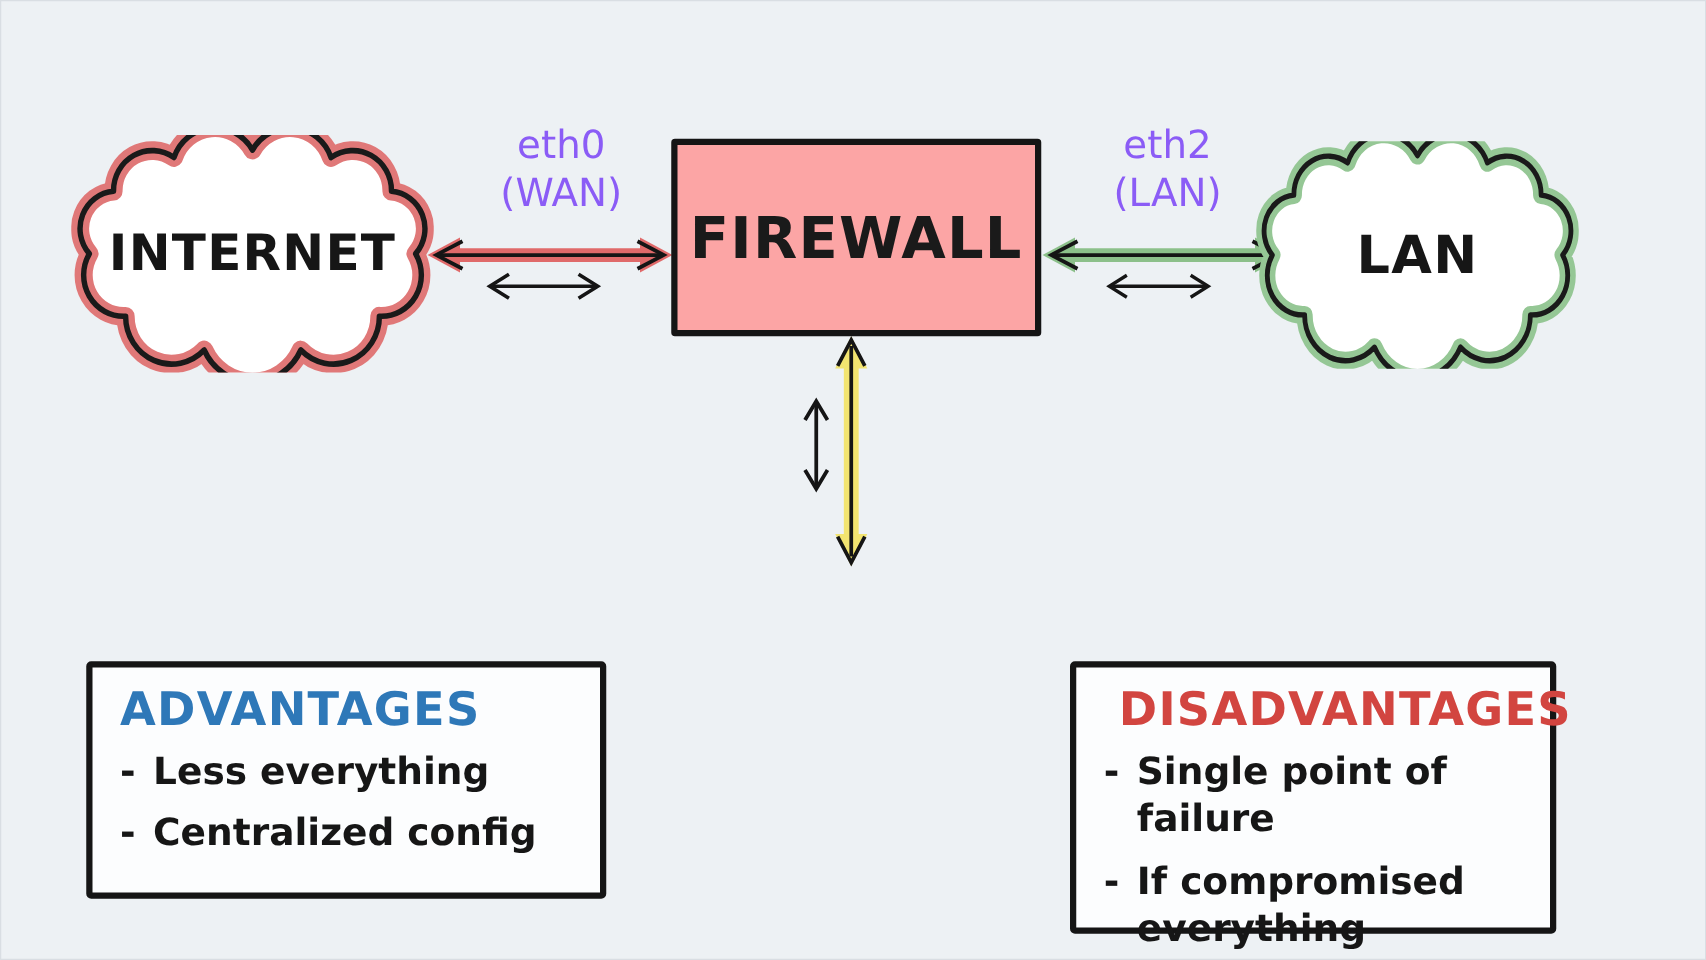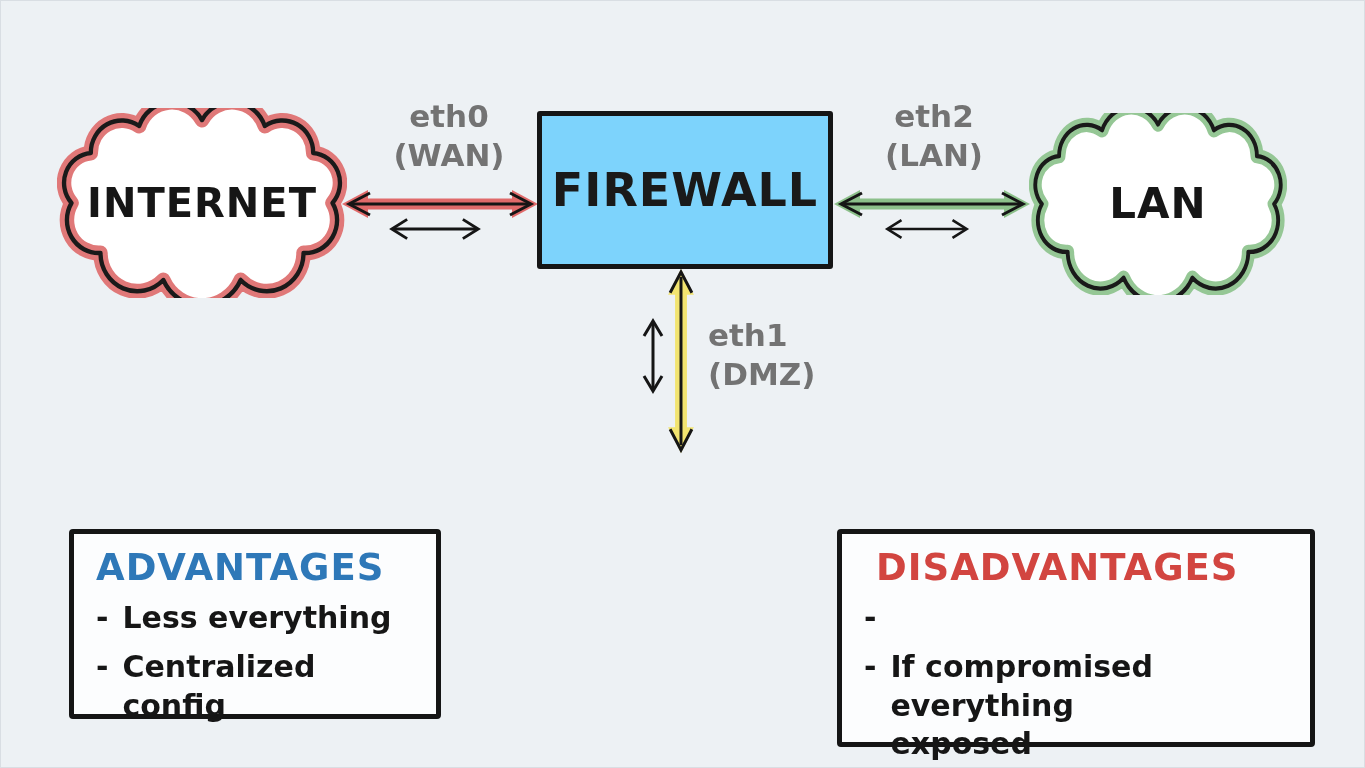--- a/index.html
+++ b/index.html
@@ -17,22 +17,22 @@
     display:flex;align-items:center;justify-content:center;
     font-weight:700;text-align:center;white-space:pre-line;line-height:1.12;
     letter-spacing:1px;color:#161616;
   }
   .node-box{
     position:absolute;display:flex;align-items:center;justify-content:center;
     border:5px solid #151515;border-radius:3px;box-sizing:border-box;
     font-weight:700;letter-spacing:1px;
   }
   .iface-label{
-    position:absolute;font-weight:700;font-size:31px;line-height:1.26;
-    color:#737373;
+    position:absolute;font-weight:400;font-size:31px;line-height:1.26;
+    color:#8b5cf6;
   }
   .iface-label.centered{text-align:center;}
   .iface-label span{display:block;}
   .panel{
     position:absolute;background:#fcfdfe;border:5px solid #151515;
     border-radius:4px;box-sizing:border-box;padding:10px 20px 10px 22px;
   }
   .panel-title{font-weight:700;font-size:37px;letter-spacing:1px;margin:2px 0 10px 0;}
   .panel-item{display:flex;gap:14px;font-size:30px;font-weight:700;line-height:1.28;margin-bottom:11px;color:#161616;}
   .panel-item .dash{flex:0 0 auto;}
@@ -70,21 +70,21 @@
     <polyline points="30,11 9,22 30,33" fill="none" stroke="#151515" stroke-width="3"></polyline>
     <polyline points="170,11 191,22 170,33" fill="none" stroke="#151515" stroke-width="3"></polyline>
   </svg>
 
   <svg class="abs" style="left:386px;top:214px;" width="96" height="28" viewBox="0 0 100 28">
     <line x1="7" y1="14" x2="93" y2="14" stroke="#151515" stroke-width="3"></line>
     <polyline points="21,4 5,14 21,24" fill="none" stroke="#151515" stroke-width="3"></polyline>
     <polyline points="79,4 95,14 79,24" fill="none" stroke="#151515" stroke-width="3"></polyline>
   </svg>
 
-  <div class="node-box" style="left: 536px; top: 110px; width: 296px; height: 158px; font-size: 46px; background-color: #7dd3fc; border-color: rgb(21, 21, 21);">
+  <div class="node-box" style="left: 536px; top: 110px; width: 296px; height: 158px; font-size: 46px; background-color: #fca5a5; border-color: rgb(21, 21, 21);">
     <span>FIREWALL</span>
   </div>
 
   <div class="iface-label centered" style="left:868px;top:96px;width:130px;">
     <span>eth2</span>
     <span>(LAN)</span>
   </div>
 
   <svg class="abs" style="left:831px;top:181px;" width="200" height="44" viewBox="0 0 200 44">
     <line x1="18" y1="22" x2="182" y2="22" stroke-width="11" stroke="#8cc08a"></line>
@@ -94,21 +94,21 @@
     <polyline points="30,11 9,22 30,33" fill="none" stroke="#151515" stroke-width="3"></polyline>
     <polyline points="170,11 191,22 170,33" fill="none" stroke="#151515" stroke-width="3"></polyline>
   </svg>
 
   <svg class="abs" style="left:882px;top:214px;" width="88" height="28" viewBox="0 0 100 28">
     <line x1="7" y1="14" x2="93" y2="14" stroke="#151515" stroke-width="3"></line>
     <polyline points="21,4 5,14 21,24" fill="none" stroke="#151515" stroke-width="3"></polyline>
     <polyline points="79,4 95,14 79,24" fill="none" stroke="#151515" stroke-width="3"></polyline>
   </svg>
 
-  <div class="cloud-wrap" style="left:1028px;top:112px;width:258px;height:182px;text-decoration:underline;">
+  <div class="cloud-wrap" style="left:1004px;top:112px;width:258px;height:182px;text-decoration:underline;">
     <svg class="cloud-svg" viewBox="0 0 300 190" preserveAspectRatio="none">
       <use href="#cloudPath" fill="#ffffff" stroke-width="15" stroke-linejoin="round" stroke="#95c795"></use>
       <use href="#cloudPath" fill="none" stroke="#1a1a1a" stroke-width="4.5" stroke-linejoin="round"></use>
     </svg>
     <div class="cloud-label" style="font-size:42px;">LAN</div>
   </div>
 
   <svg class="abs" style="left:657px;top:266px;" width="46" height="188" viewBox="0 0 46 190">
     <line x1="23" y1="18" x2="23" y2="172" stroke-width="12" stroke="#f2e470"></line>
     <polygon points="23,2 10,28 36,28" fill="#f2e470"></polygon>
@@ -117,42 +117,39 @@
     <polyline points="12,26 23,5 34,26" fill="none" stroke="#151515" stroke-width="3"></polyline>
     <polyline points="12,164 23,185 34,164" fill="none" stroke="#151515" stroke-width="3"></polyline>
   </svg>
 
   <svg class="abs" style="left:638px;top:316px;" width="28" height="78" viewBox="0 0 28 78">
     <line x1="14" y1="6" x2="14" y2="72" stroke="#151515" stroke-width="3"></line>
     <polyline points="5,19 14,4 23,19" fill="none" stroke="#151515" stroke-width="3"></polyline>
     <polyline points="5,59 14,74 23,59" fill="none" stroke="#151515" stroke-width="3"></polyline>
   </svg>
 
-  <div class="iface-label" style="left:707px;top:315px;width:140px;text-align:left;">
-    <span>eth1</span>
-    <span>(DMZ)</span>
-  </div>
 
 
-  <div class="panel" style="left:68px;top:528px;width:372px;height:190px;">
+  <div class="panel" style="left:68px;top:528px;width:416px;height:190px;">
     <div class="panel-title" style="color: rgb(46, 120, 184);">ADVANTAGES</div>
     <div class="panel-item">
       <span class="dash">-</span>
       <span class="txt">Less everything</span>
     </div>
     <div class="panel-item">
       <span class="dash">-</span>
       <span class="txt">Centralized config</span>
     </div>
   </div>
 
-  <div class="panel" style="left:836px;top:528px;width:478px;height:218px;">
+  <div class="panel" style="left:855px;top:528px;width:389px;height:218px;">
     <div class="panel-title" style="padding-left: 12px; color: rgb(210, 69, 64);">DISADVANTAGES</div>
     <div class="panel-item">
       <span class="dash">-</span>
+      <span class="txt">Single point of failure</span>
     </div>
     <div class="panel-item">
       <span class="dash">-</span>
       <span class="txt">If compromised everything
 exposed</span>
     </div>
   </div>
 
 </div>
 

